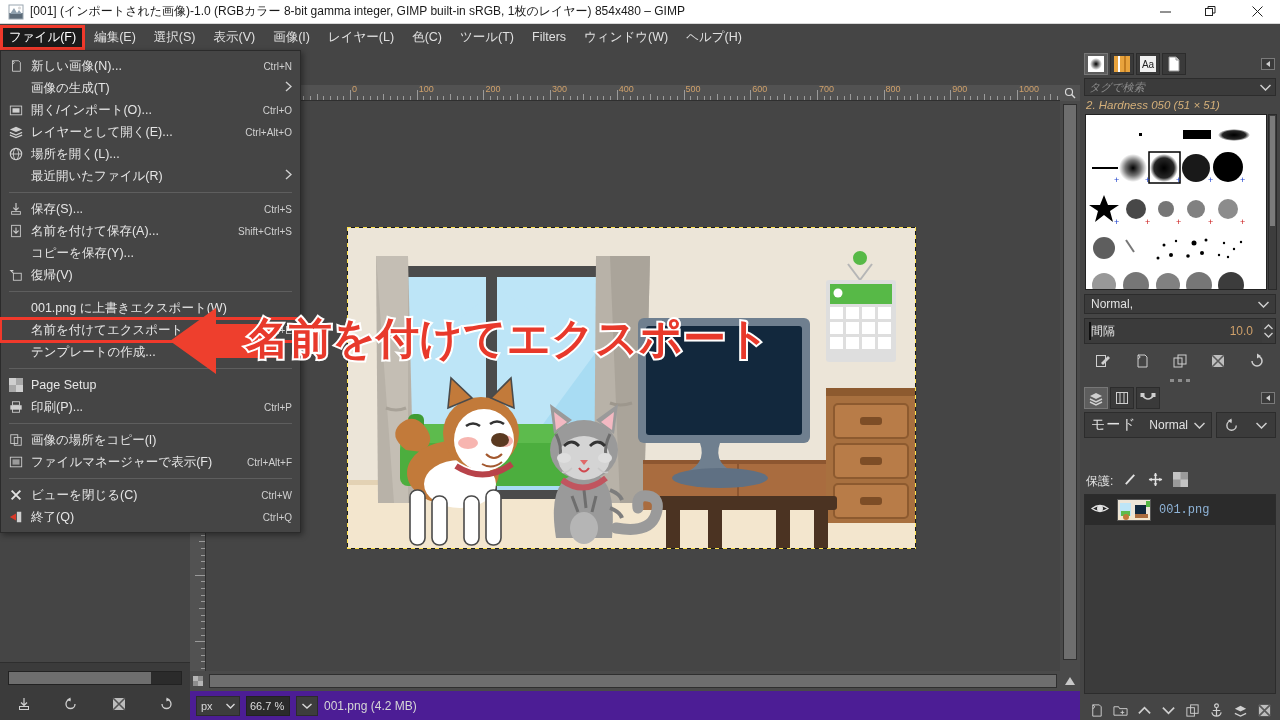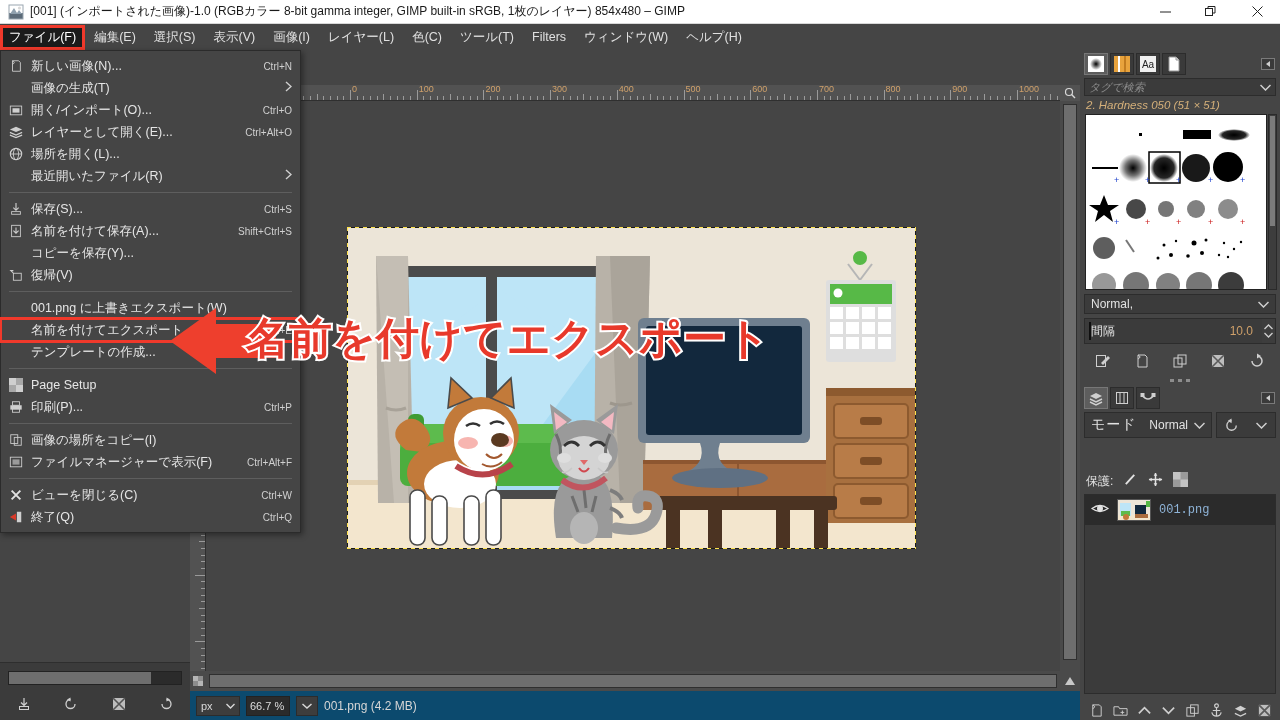--- a/index.html
+++ b/index.html
@@ -57,21 +57,21 @@
   .scroll-v { position:absolute; left:1060px; top:101px; width:20px; height:570px; background:#4a4a4a; }
   .scroll-v i { position:absolute; left:3px; top:3px; width:14px; height:556px; background:#6e6e6e; border:1px solid #2f2f2f;}
   .scroll-h { position:absolute; left:206px; top:671px; width:854px; height:20px; background:#4a4a4a; }
   .scroll-h i { position:absolute; left:3px; top:3px; width:848px; height:14px; background:#6e6e6e; border:1px solid #2f2f2f;}
   .nav-corner { position:absolute; left:1060px; top:671px; width:20px; height:20px; background:#4a4a4a;
                 display:flex;align-items:center;justify-content:center;}
   .qmask { position:absolute; left:190px; top:671px; width:16px; height:20px; background:#4a4a4a;
            display:flex;align-items:center;justify-content:center;}
 
   
-  .statusbar { position:absolute; left:190px; top:691px; width:890px; height:29px; background:#0c4a6e;
+  .statusbar { position:absolute; left:190px; top:691px; width:890px; height:29px; background:#4c1d95;
                display:flex; align-items:center; padding-left:6px; gap:6px; }
   .unitsel { width:44px; height:20px; background:#3d3d3d; border:1px solid #2c2c2c; display:flex;
              align-items:center; justify-content:space-between; padding:0 4px; font-size:11px; color:#d9d9d9;}
   .zoomfield { width:44px; height:20px; background:#2b2b2b; border:1px solid #222; display:flex;
                align-items:center; padding:0 3px; font-size:11px; color:#ddd; overflow:hidden;}
   .zoomdrop { width:22px; height:20px; background:#3d3d3d; border:1px solid #2c2c2c; display:flex;
               align-items:center; justify-content:center;}
   .statustext { font-size:12px; color:#d6d6d6; }
 
   

